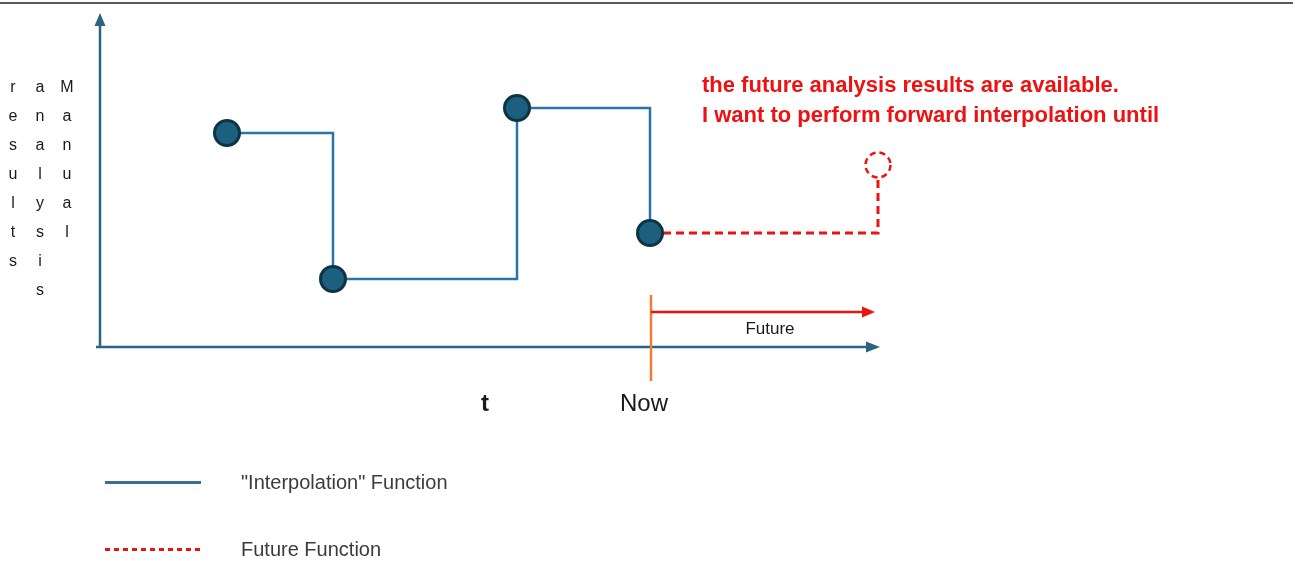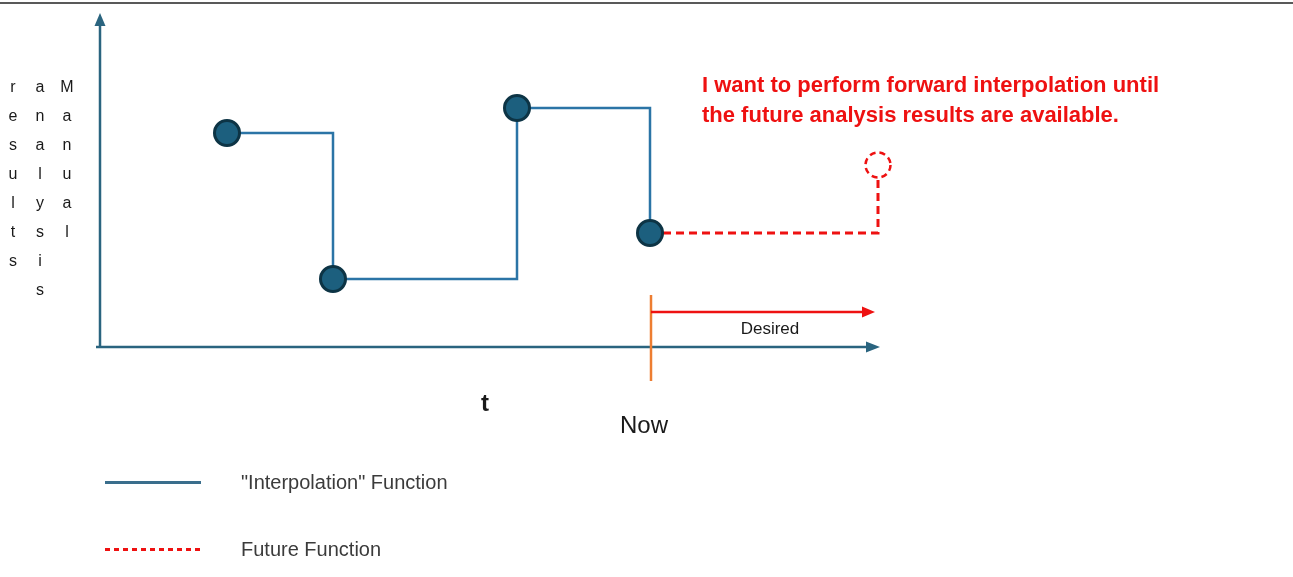--- a/index.html
+++ b/index.html
@@ -14,21 +14,21 @@
   .yaxis-words .letter{
     height:29px;line-height:29px;text-align:center;font-size:16px;color:var(--text-dark,#1a1a1a);
   }
   .annotation{
     position:absolute;left:702px;top:70px;width:560px;
     font-size:22px;font-weight:bold;line-height:30px;color:var(--red,#EE1111);
   }
   .annotation div{white-space:nowrap;}
   .future-label{position:absolute;left:700px;top:319px;width:140px;text-align:center;
     font-size:17px;color:var(--text-dark,#1a1a1a);}
-  .now-label{position:absolute;left:620px;top:411px;font-size:24px;color:var(--text-dark,#1a1a1a);}
+  .now-label{position:absolute;left:620px;top:389px;font-size:24px;color:var(--text-dark,#1a1a1a);}
   .t-label{position:absolute;left:481px;top:389px;font-size:24px;font-weight:bold;color:var(--text-dark,#1a1a1a);}
   .legend{position:absolute;left:105px;top:466px;}
   .legend-row{display:flex;align-items:center;height:32px;margin-bottom:35px;}
   .swatch{width:96px;height:3px;margin-right:40px;flex:0 0 auto;}
   .swatch.solid{background:var(--legend-blue,#3A6E8C);}
   .swatch.dashed{background:repeating-linear-gradient(90deg,var(--red,#EE1111) 0 5px,transparent 5px 9px);}
   .legend-label{font-size:20px;color:var(--legend-text,#3B3B3B);white-space:nowrap;}
 </style>
 </head>
 <body>
@@ -77,25 +77,25 @@
         <span class="letter">M</span>
         <span class="letter">a</span>
         <span class="letter">n</span>
         <span class="letter">u</span>
         <span class="letter">a</span>
         <span class="letter">l</span>
       </div>
     </div>
 
   <div class="annotation">
+    <div>the future analysis results are available.</div>
     <div>I want to perform forward interpolation until</div>
-    <div>the future analysis results are available.</div>
   </div>
 
-  <div class="future-label">Desired</div>
+  <div class="future-label">Future</div>
   <div class="now-label">Now</div>
   <div class="t-label">t</div>
 
   <div class="legend">
     <div class="legend-row">
       <span class="swatch solid"></span>
       <span class="legend-label">"Interpolation" Function</span>
     </div>
     <div class="legend-row">
       <span class="swatch dashed"></span>

